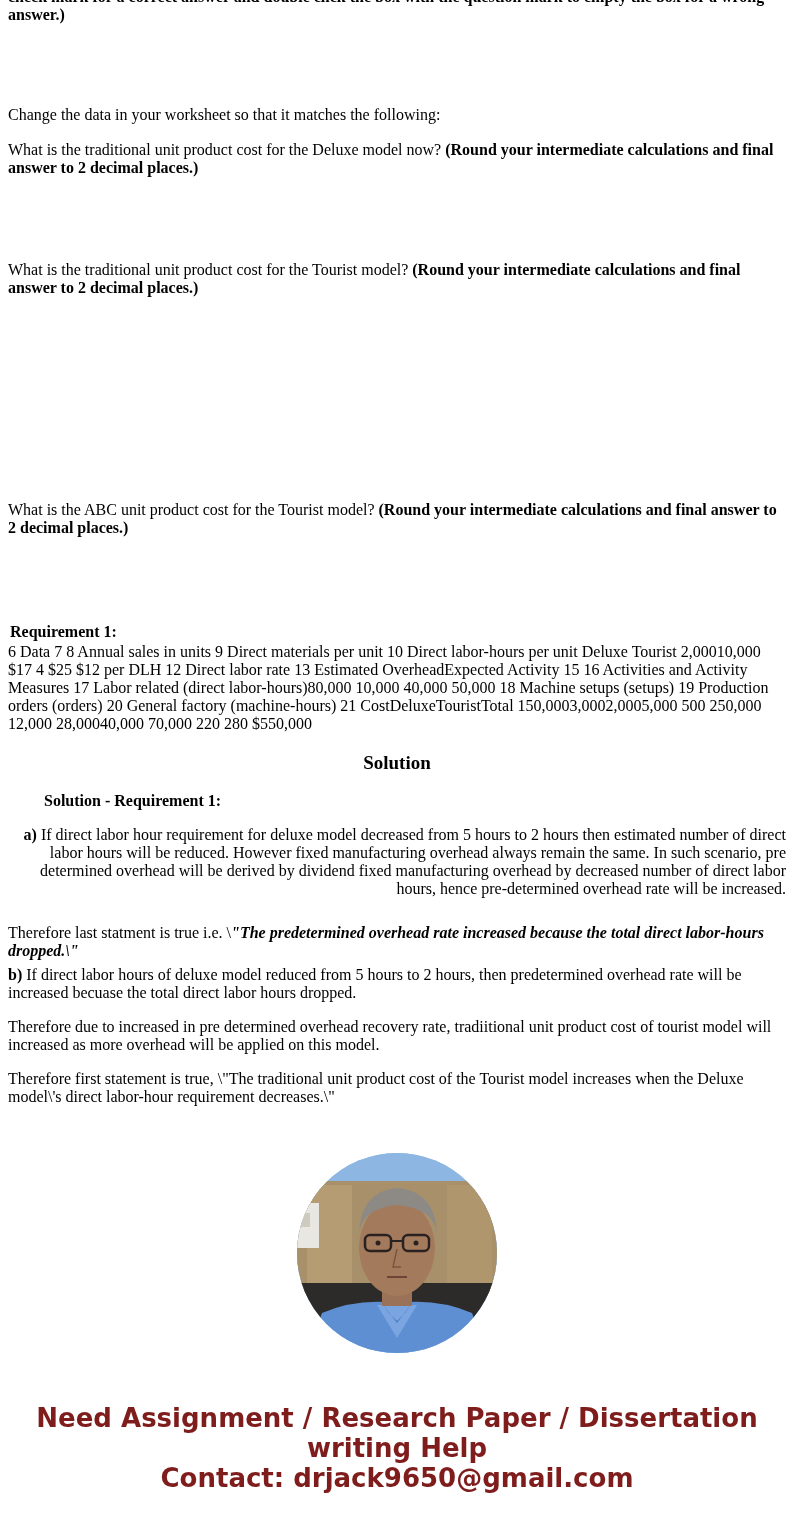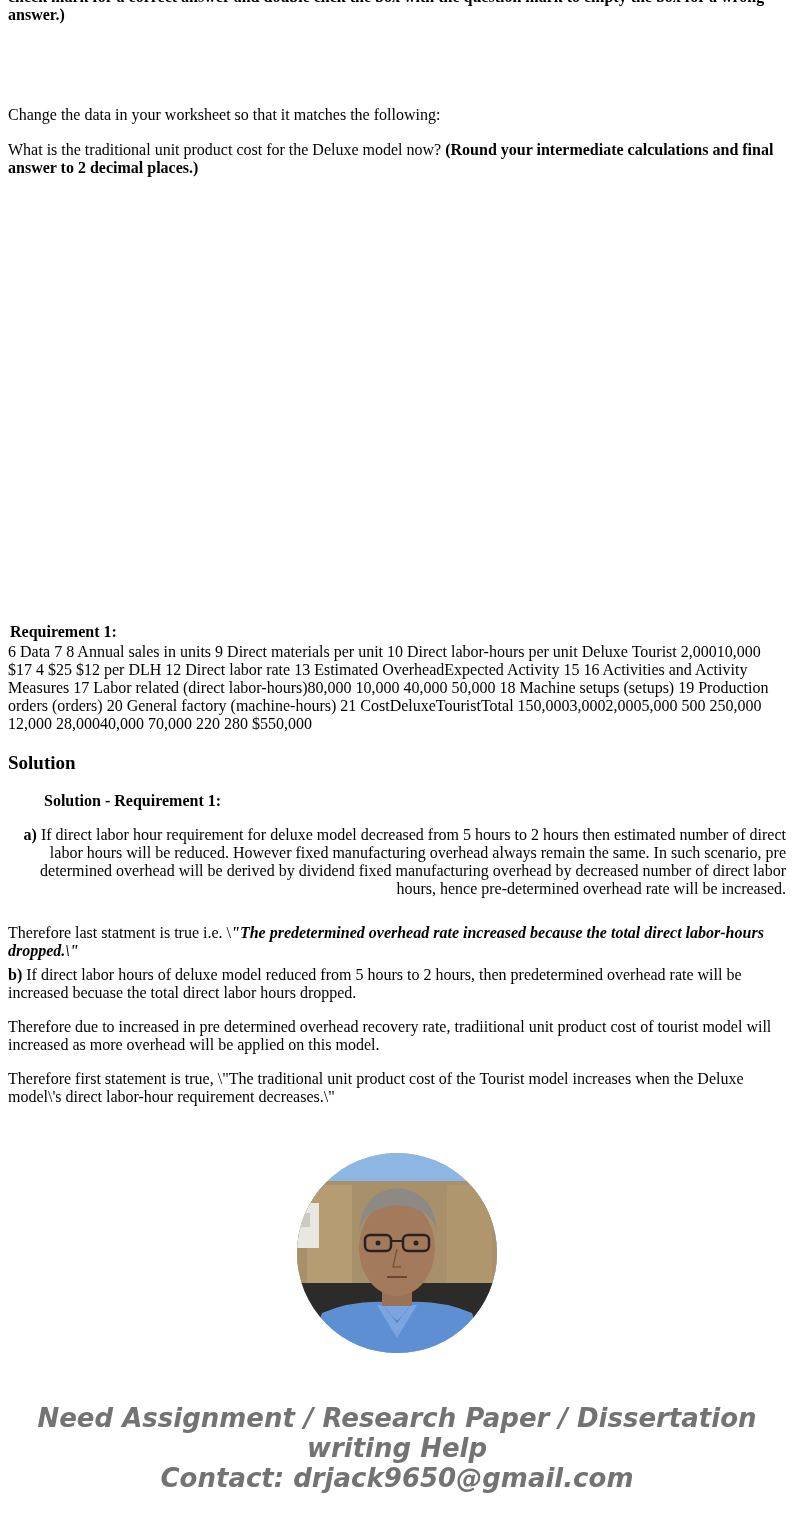--- a/index.html
+++ b/index.html
@@ -35,20 +35,21 @@
       font-weight: bold;
     }
     .req-label {
       left: 10px;
       font-weight: bold;
     }
     .solution-heading {
       font-size: 19px;
       font-weight: bold;
       line-height: 22px;
+      text-align: center;
     }
     .avatar {
       position: absolute;
       left: 297px;
       top: 1153px;
       width: 200px;
       height: 200px;
       border-radius: 50%;
       overflow: hidden;
       background: #8fb5e0;
@@ -57,40 +58,45 @@
     .promo {
       position: absolute;
       left: 0;
       top: 1403px;
       width: 794px;
       text-align: center;
       font-family: "DejaVu Sans", sans-serif;
       font-weight: bold;
       font-size: 26px;
       line-height: 30px;
-      color: #737373;
-      font-style: italic;
+      color: #7f1d1d;
     }
     .promo div { margin: 0; }
   </style>
 </head>
 <body>
 
 <div class="page">
 
   <p class="block top-instr">check mark for a correct answer and double click the box with the question mark to empty the box for a wrong answer.)</p>
 
   <p class="block" style="top:73px;margin-top:33px;">Change the data in your worksheet so that it matches the following:</p>
 
   <p class="block" style="top:141px;">
     <span>What is the traditional unit product cost for the Deluxe model now? </span><span class="b">(Round your intermediate calculations and final answer to 2 decimal places.)</span>
   </p>
 
+  <p class="block" style="top:261px;">
+    <span>What is the traditional unit product cost for the Tourist model? </span><span class="b">(Round your intermediate calculations and final answer to 2 decimal places.)</span>
+  </p>
 
 
+  <p class="block" style="top:501px;">
+    <span>What is the ABC unit product cost for the Tourist model? </span><span class="b">(Round your intermediate calculations and final answer to 2 decimal places.)</span>
+  </p>
 
   <p class="block req-label" style="top:623px;">Requirement 1:</p>
 
   <p class="block" style="top:643px;">6 Data 7 8 Annual sales in units 9 Direct materials per unit 10 Direct labor-hours per unit Deluxe Tourist 2,00010,000 $17 4 $25 $12 per DLH 12 Direct labor rate 13 Estimated OverheadExpected Activity 15 16 Activities and Activity Measures 17 Labor related (direct labor-hours)80,000 10,000 40,000 50,000 18 Machine setups (setups) 19 Production orders (orders) 20 General factory (machine-hours) 21 CostDeluxeTouristTotal 150,0003,0002,0005,000 500 250,000 12,000 28,00040,000 70,000 220 280 $550,000</p>
 
   <h3 class="block solution-heading" style="top:752px;">Solution</h3>
 
   <p class="block b" style="top:792px;margin-left:36px;">Solution - Requirement 1:</p>
 
   <p class="block" style="top:826px;text-align:right;">

